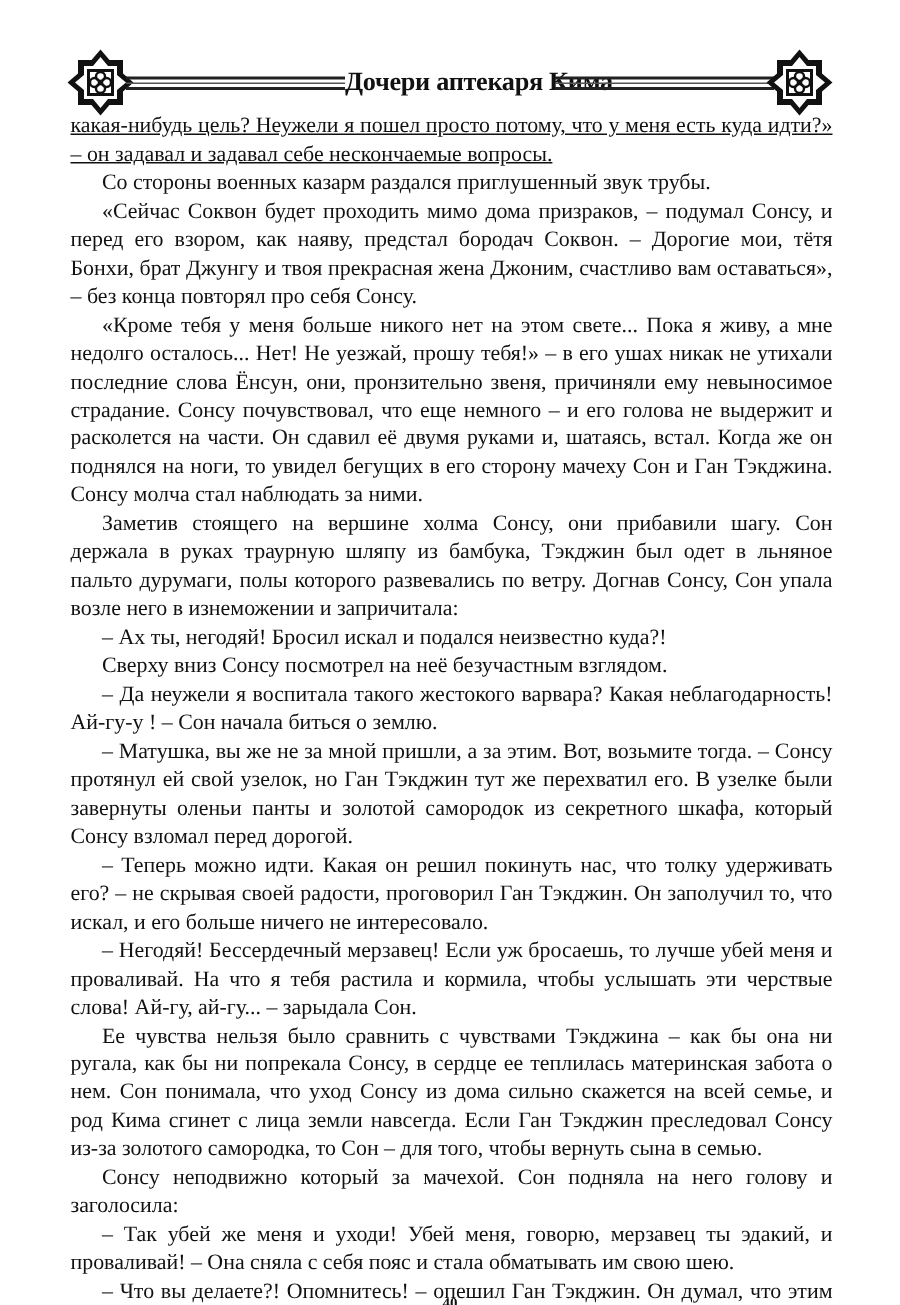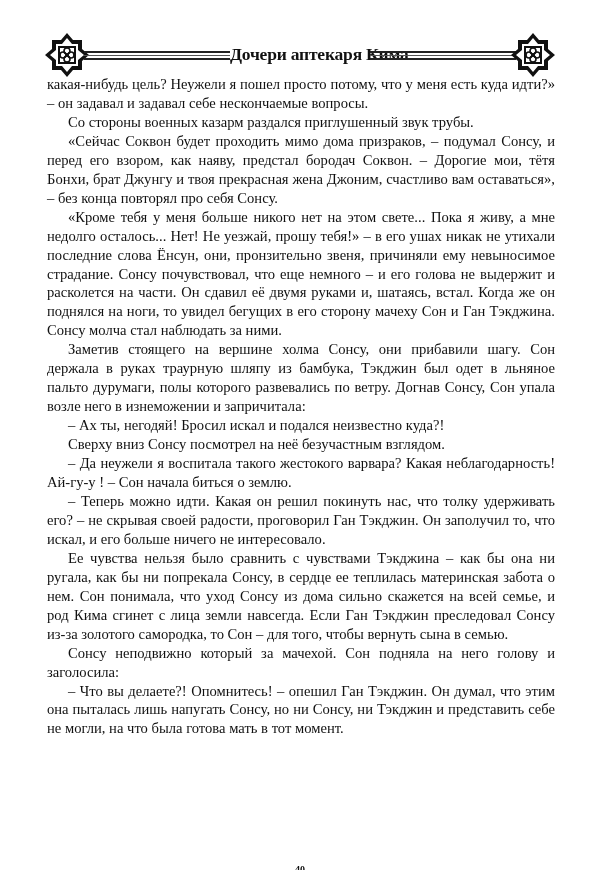--- a/index.html
+++ b/index.html
@@ -66,20 +66,21 @@
       line-height: 18.95px;
       text-align: justify;
       hyphens: none;
     }
     .body-text p {
       margin: 0;
       text-indent: 21px;
     }
     .body-text p.noindent {
       text-indent: 0;
+      text-decoration: underline;
     }
     .page-number {
       position: absolute;
       left: 0;
       width: 600px;
       top: 864px;
       text-align: center;
       font-size: 10px;
       font-weight: bold;
     }
@@ -133,19 +134,22 @@
 
 <div class="body-text">
   <p class="noindent">какая-нибудь цель? Неужели я пошел просто потому, что у меня есть куда идти?» – он задавал и задавал себе нескончаемые вопросы.</p>
   <p>Со стороны военных казарм раздался приглушенный звук трубы.</p>
   <p>«Сейчас Соквон будет проходить мимо дома призраков, – подумал Сонсу, и перед его взором, как наяву, предстал бородач Соквон. – Дорогие мои, тётя Бонхи, брат Джунгу и твоя прекрасная жена Джоним, счастливо вам оставаться», – без конца повторял про себя Сонсу.</p>
   <p>«Кроме тебя у меня больше никого нет на этом свете... Пока я живу, а мне недолго осталось... Нет! Не уезжай, прошу тебя!» – в его ушах никак не утихали последние слова Ёнсун, они, пронзительно звеня, причиняли ему невыносимое страдание. Сонсу почувствовал, что еще немного – и его голова не выдержит и расколется на части. Он сдавил её двумя руками и, шатаясь, встал. Когда же он поднялся на ноги, то увидел бегущих в его сторону мачеху Сон и Ган Тэкджина. Сонсу молча стал наблюдать за ними.</p>
   <p>Заметив стоящего на вершине холма Сонсу, они прибавили шагу. Сон держала в руках траурную шляпу из бамбука, Тэкджин был одет в льняное пальто дурумаги, полы которого развевались по ветру. Догнав Сонсу, Сон упала возле него в изнеможении и запричитала:</p>
   <p>– Ах ты, негодяй! Бросил искал и подался неизвестно куда?!</p>
   <p>Сверху вниз Сонсу посмотрел на неё безучастным взглядом.</p>
   <p>– Да неужели я воспитала такого жестокого варвара? Какая неблагодарность! Ай-гу-у ! – Сон начала биться о землю.</p>
+  <p>– Матушка, вы же не за мной пришли, а за этим. Вот, возьмите тогда. – Сонсу протянул ей свой узелок, но Ган Тэкджин тут же перехватил его. В узелке были завернуты оленьи панты и золотой самородок из секретного шкафа, который Сонсу взломал перед дорогой.</p>
   <p>– Теперь можно идти. Какая он решил покинуть нас, что толку удерживать его? – не скрывая своей радости, проговорил Ган Тэкджин. Он заполучил то, что искал, и его больше ничего не интересовало.</p>
+  <p>– Негодяй! Бессердечный мерзавец! Если уж бросаешь, то лучше убей меня и проваливай. На что я тебя растила и кормила, чтобы услышать эти черствые слова! Ай-гу, ай-гу... – зарыдала Сон.</p>
   <p>Ее чувства нельзя было сравнить с чувствами Тэкджина – как бы она ни ругала, как бы ни попрекала Сонсу, в сердце ее теплилась материнская забота о нем. Сон понимала, что уход Сонсу из дома сильно скажется на всей семье, и род Кима сгинет с лица земли навсегда. Если Ган Тэкджин преследовал Сонсу из-за золотого самородка, то Сон – для того, чтобы вернуть сына в семью.</p>
   <p>Сонсу неподвижно который за мачехой. Сон подняла на него голову и заголосила:</p>
+  <p>– Так убей же меня и уходи! Убей меня, говорю, мерзавец ты эдакий, и проваливай! – Она сняла с себя пояс и стала обматывать им свою шею.</p>
   <p>– Что вы делаете?! Опомнитесь! – опешил Ган Тэкджин. Он думал, что этим она пыталась лишь напугать Сонсу, но ни Сонсу, ни Тэкджин и представить себе не могли, на что была готова мать в тот момент.</p>
 </div>
 
 <div class="page-number">40</div>
 
 </body></html>

